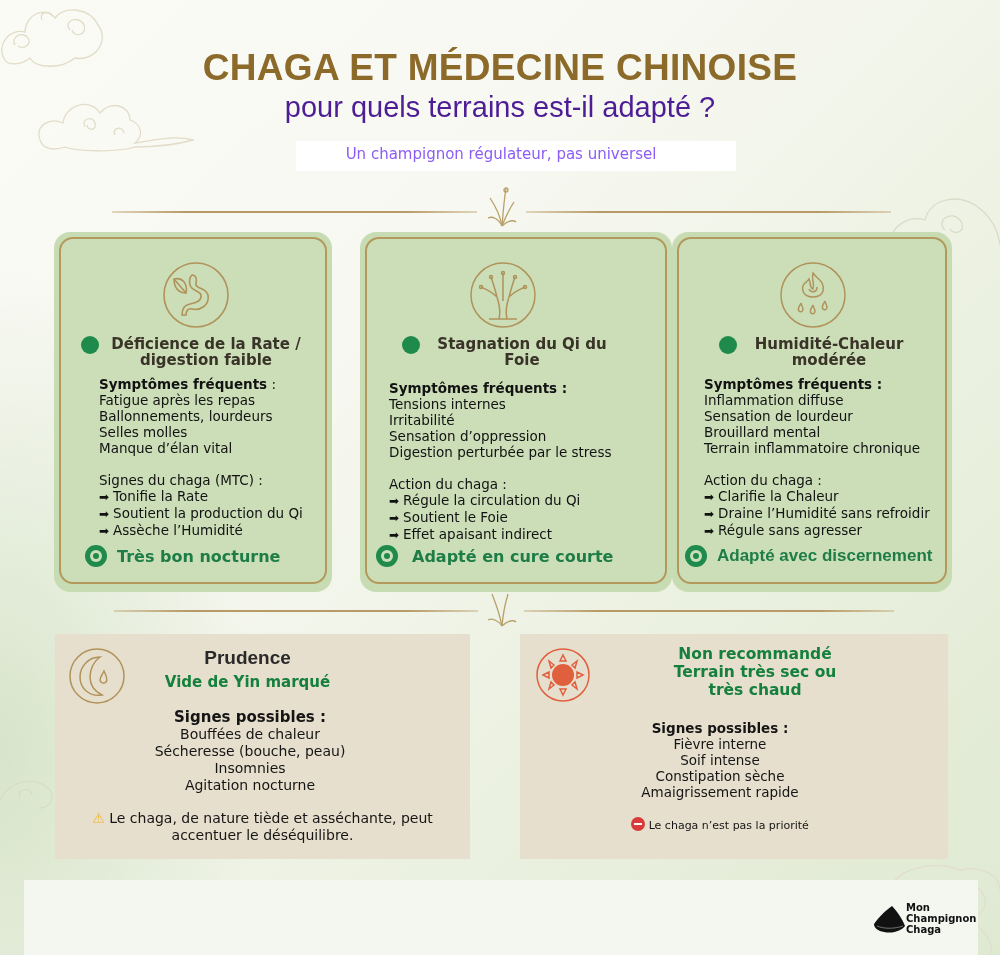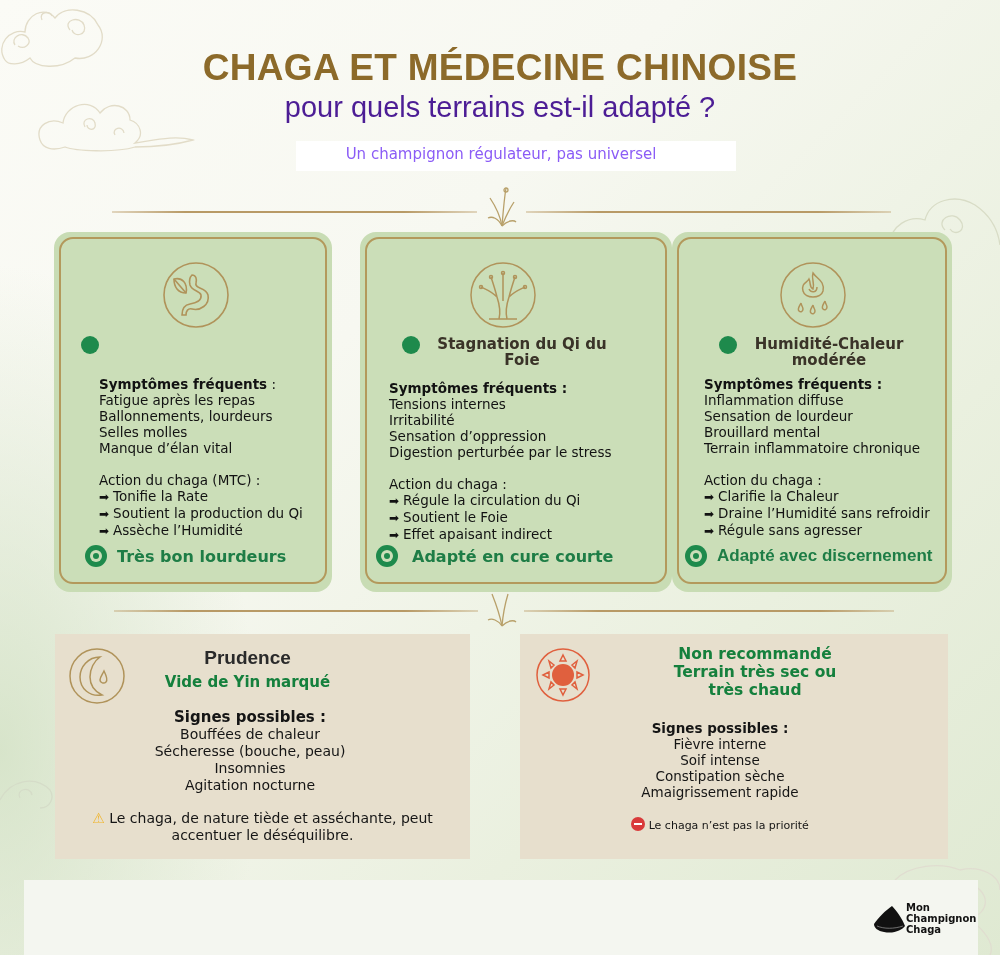--- a/index.html
+++ b/index.html
@@ -147,34 +147,38 @@
 
 <div class="card" style="left:54px;width:278px;">
   <div class="card-inner">
     <svg class="card-icon" style="left:101px" viewBox="0 0 68 68" fill="none" stroke="#b0935a" stroke-width="1.6">
       <circle cx="34" cy="34" r="32"></circle>
       <path d="M30 14 C34 14 35 18 34 22 C32 28 44 26 46 34 C48 44 38 50 30 48 C26 47 24 50 24 54 L20 54 C20 48 22 44 28 43 C34 42 40 40 39 34 C38 30 30 30 28 24 C27 20 28 16 30 14 Z"></path>
       <path d="M12 18 C20 16 26 22 24 32 C16 32 12 26 12 18 Z"></path>
       <path d="M12 18 L24 32"></path>
     </svg>
     <div class="check-icon" style="left:20px;top:97px"></div>
+    <div class="card-title" style="left:40px;width:210px;top:97px">
+      <div>Déficience de la Rate /</div>
+      <div>digestion faible</div>
+    </div>
     <div class="card-body" style="left:38px;top:137px">
       <div><span class="bold">Symptômes fréquents</span><span> :</span></div>
       <div>Fatigue après les repas</div>
       <div>Ballonnements, lourdeurs</div>
       <div>Selles molles</div>
       <div>Manque d’élan vital</div>
       <div class="gap"></div>
-      <div>Action du chaga (MTC) :</div>
+      <div>Signes du chaga (MTC) :</div>
       <div><span class="arrow">➡</span><span>Tonifie la Rate</span></div>
       <div><span class="arrow">➡</span><span>Soutient la production du Qi</span></div>
       <div><span class="arrow">➡</span><span>Assèche l’Humidité</span></div>
     </div>
     <div class="verdict-icon" style="left:24px;bottom:15px"></div>
-    <div class="verdict" style="left:56px">Très bon lourdeurs</div>
+    <div class="verdict" style="left:56px">Très bon nocturne</div>
   </div>
 </div>
 
 <div class="card" style="left:360px;width:312px;">
   <div class="card-inner">
     <svg class="card-icon" style="left:102px" viewBox="0 0 68 68" fill="none" stroke="#b0935a" stroke-width="1.5">
       <circle cx="34" cy="34" r="32"></circle>
       <path d="M30 58 C32 50 30 42 28 36 M38 58 C36 50 38 42 40 36"></path>
       <path d="M28 36 C22 30 16 28 12 26 M28 36 C26 28 24 22 22 16 M40 36 C46 30 52 28 56 26 M40 36 C42 28 44 22 46 16 M34 40 C34 30 34 20 34 12"></path>
       <path d="M20 58 L48 58"></path>

